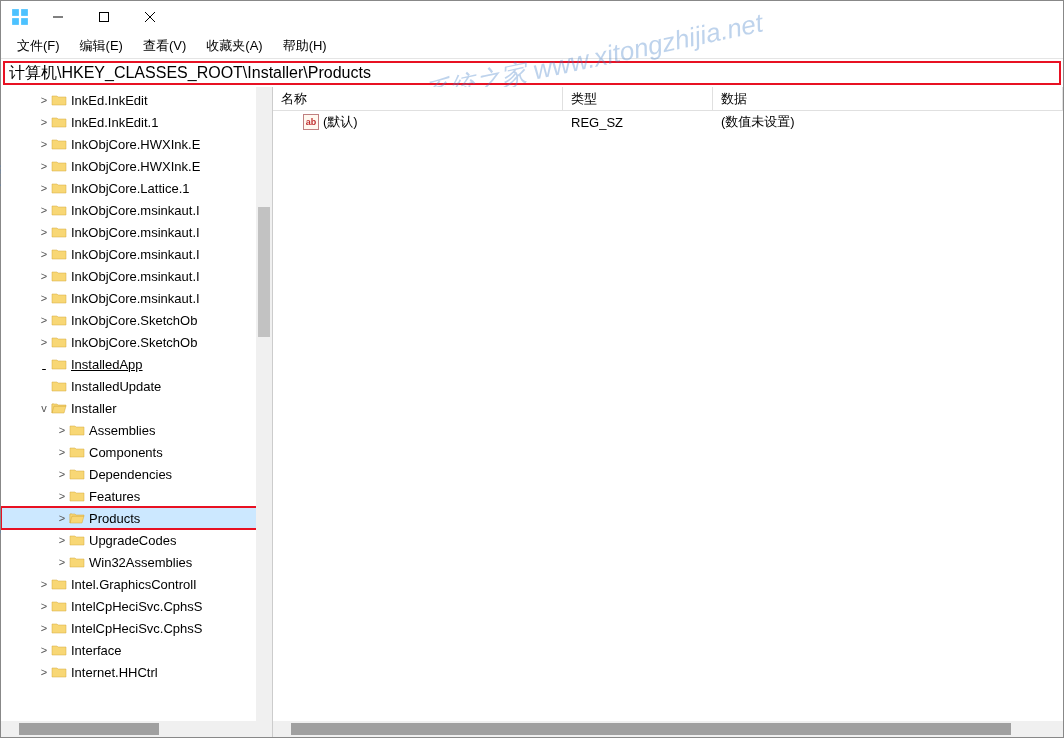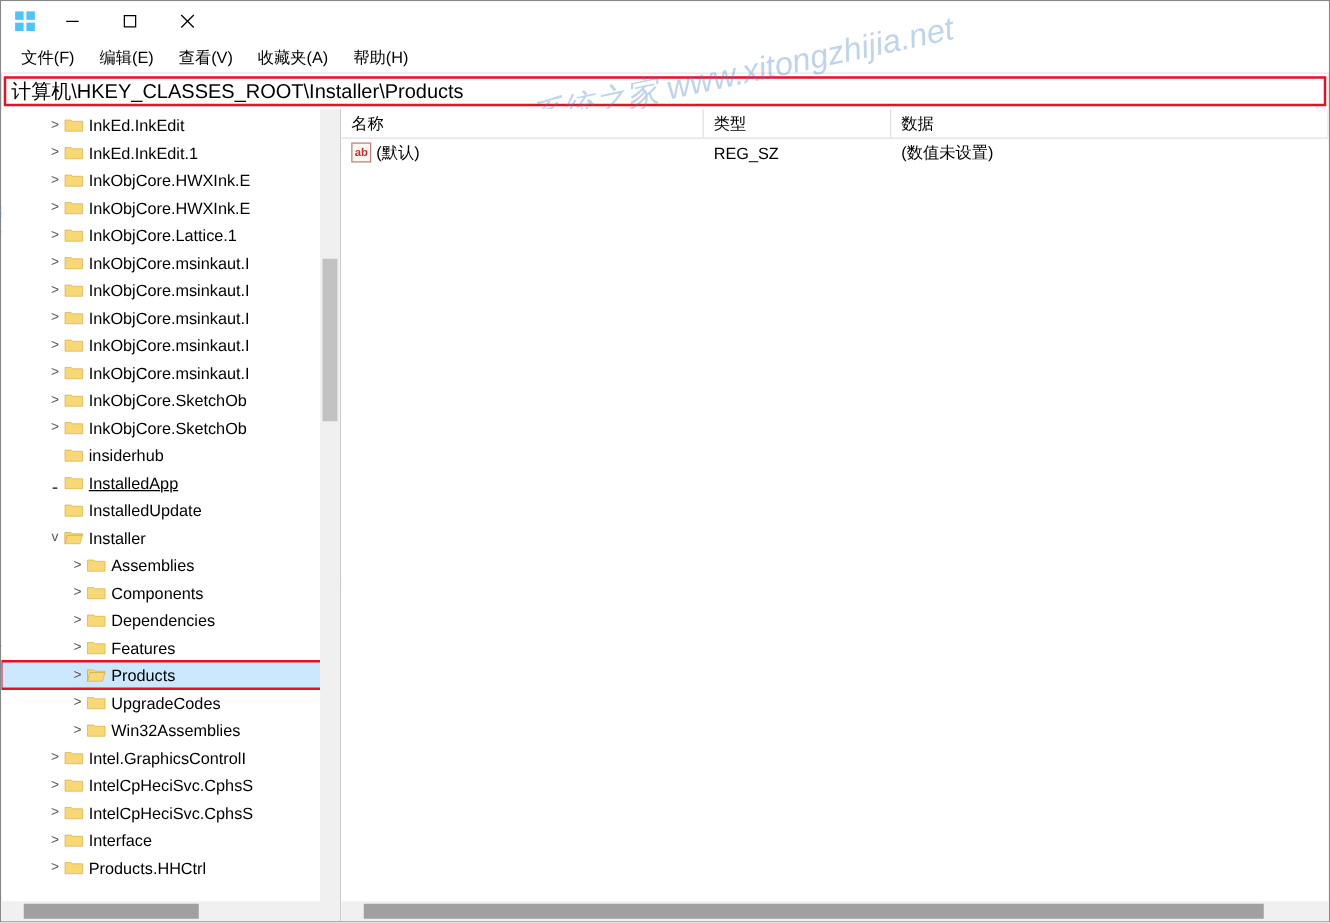--- a/index.html
+++ b/index.html
@@ -40,21 +40,21 @@
 
 .hscroll-stub { height: 16px; background: #f0f0f0; position: relative; }
 .hscroll-thumb { position: absolute; top: 2px; height: 12px; background: #a0a0a0; }
 
 .values-pane { flex: 1; display: flex; flex-direction: column; background: #fff; position: relative; }
 .values-header { height: 24px; display: flex; border-bottom: 1px solid #e0e0e0; background: #fff; }
 .values-header .col { padding: 3px 8px; font-size: 13px; border-right: 1px solid #e0e0e0; }
 .values-body { flex: 1; position: relative; }
 .values-row { display: flex; align-items: center; height: 22px; }
 .values-row .col { padding: 2px 8px; font-size: 13px; display: flex; align-items: center; }
-.value-icon { width: 16px; height: 16px; margin-right: 4px; display: inline-flex; align-items: center; justify-content: center; border: 1px solid #c08080; background: #fff8f0; font-size: 9px; color: #c03030; font-weight: bold; }
+.value-icon { width: 16px; height: 16px; margin-right: 4px; display: inline-flex; align-items: center; justify-content: center; border: 1px solid #c08080; background: #fff8f0; font-size: 9px; color: #c03030; font-weight: bold; margin-left: 22px; }
 
 .col-name { width: 290px; }
 .col-type { width: 150px; }
 .col-data { flex: 1; }
 
 .folder-svg { fill: #f8d775; stroke: #d4a83c; stroke-width: 0.5; }
 .folder-open-svg { fill: #f8d775; stroke: #d4a83c; stroke-width: 0.5; }
 </style>
 </head>
 <body>
@@ -193,27 +193,20 @@
               </svg>
               <span class="label">InkObjCore.SketchOb</span>
             </div>
             <div class="tree-item" style="padding-left: 36px;">
               <span class="expander">&gt;</span>
               <svg class="folder-icon" viewBox="0 0 16 14">
                 <path class="folder-svg" d="M1 3 L1 12 L15 12 L15 4 L7 4 L6 3 Z"></path>
               </svg>
               <span class="label">InkObjCore.SketchOb</span>
             </div>
-            <div class="tree-item" style="padding-left: 36px;">
-              <span class="expander blank">·</span>
-              <svg class="folder-icon" viewBox="0 0 16 14">
-                <path class="folder-svg" d="M1 3 L1 12 L15 12 L15 4 L7 4 L6 3 Z"></path>
-              </svg>
-              <span class="label">insiderhub</span>
-            </div>
             <div class="tree-item" style="padding-left: 36px; text-decoration: underline;">
               <span class="expander blank">·</span>
               <svg class="folder-icon" viewBox="0 0 16 14">
                 <path class="folder-svg" d="M1 3 L1 12 L15 12 L15 4 L7 4 L6 3 Z"></path>
               </svg>
               <span class="label">InstalledApp</span>
             </div>
             <div class="tree-item" style="padding-left: 36px;">
               <span class="expander blank">·</span>
               <svg class="folder-icon" viewBox="0 0 16 14">
@@ -305,21 +298,21 @@
               <svg class="folder-icon" viewBox="0 0 16 14">
                 <path class="folder-svg" d="M1 3 L1 12 L15 12 L15 4 L7 4 L6 3 Z"></path>
               </svg>
               <span class="label">Interface</span>
             </div>
             <div class="tree-item" style="padding-left: 36px;">
               <span class="expander">&gt;</span>
               <svg class="folder-icon" viewBox="0 0 16 14">
                 <path class="folder-svg" d="M1 3 L1 12 L15 12 L15 4 L7 4 L6 3 Z"></path>
               </svg>
-              <span class="label">Products.HHCtrl</span>
+              <span class="label">Internet.HHCtrl</span>
             </div>
           </div>
         <div class="vscroll-stub">
           <div class="vscroll-thumb" style="top:120px; height:130px;"></div>
         </div>
       </div>
       <div class="hscroll-stub">
         <div class="hscroll-thumb" style="left:18px; width:140px;"></div>
       </div>
     </div>

